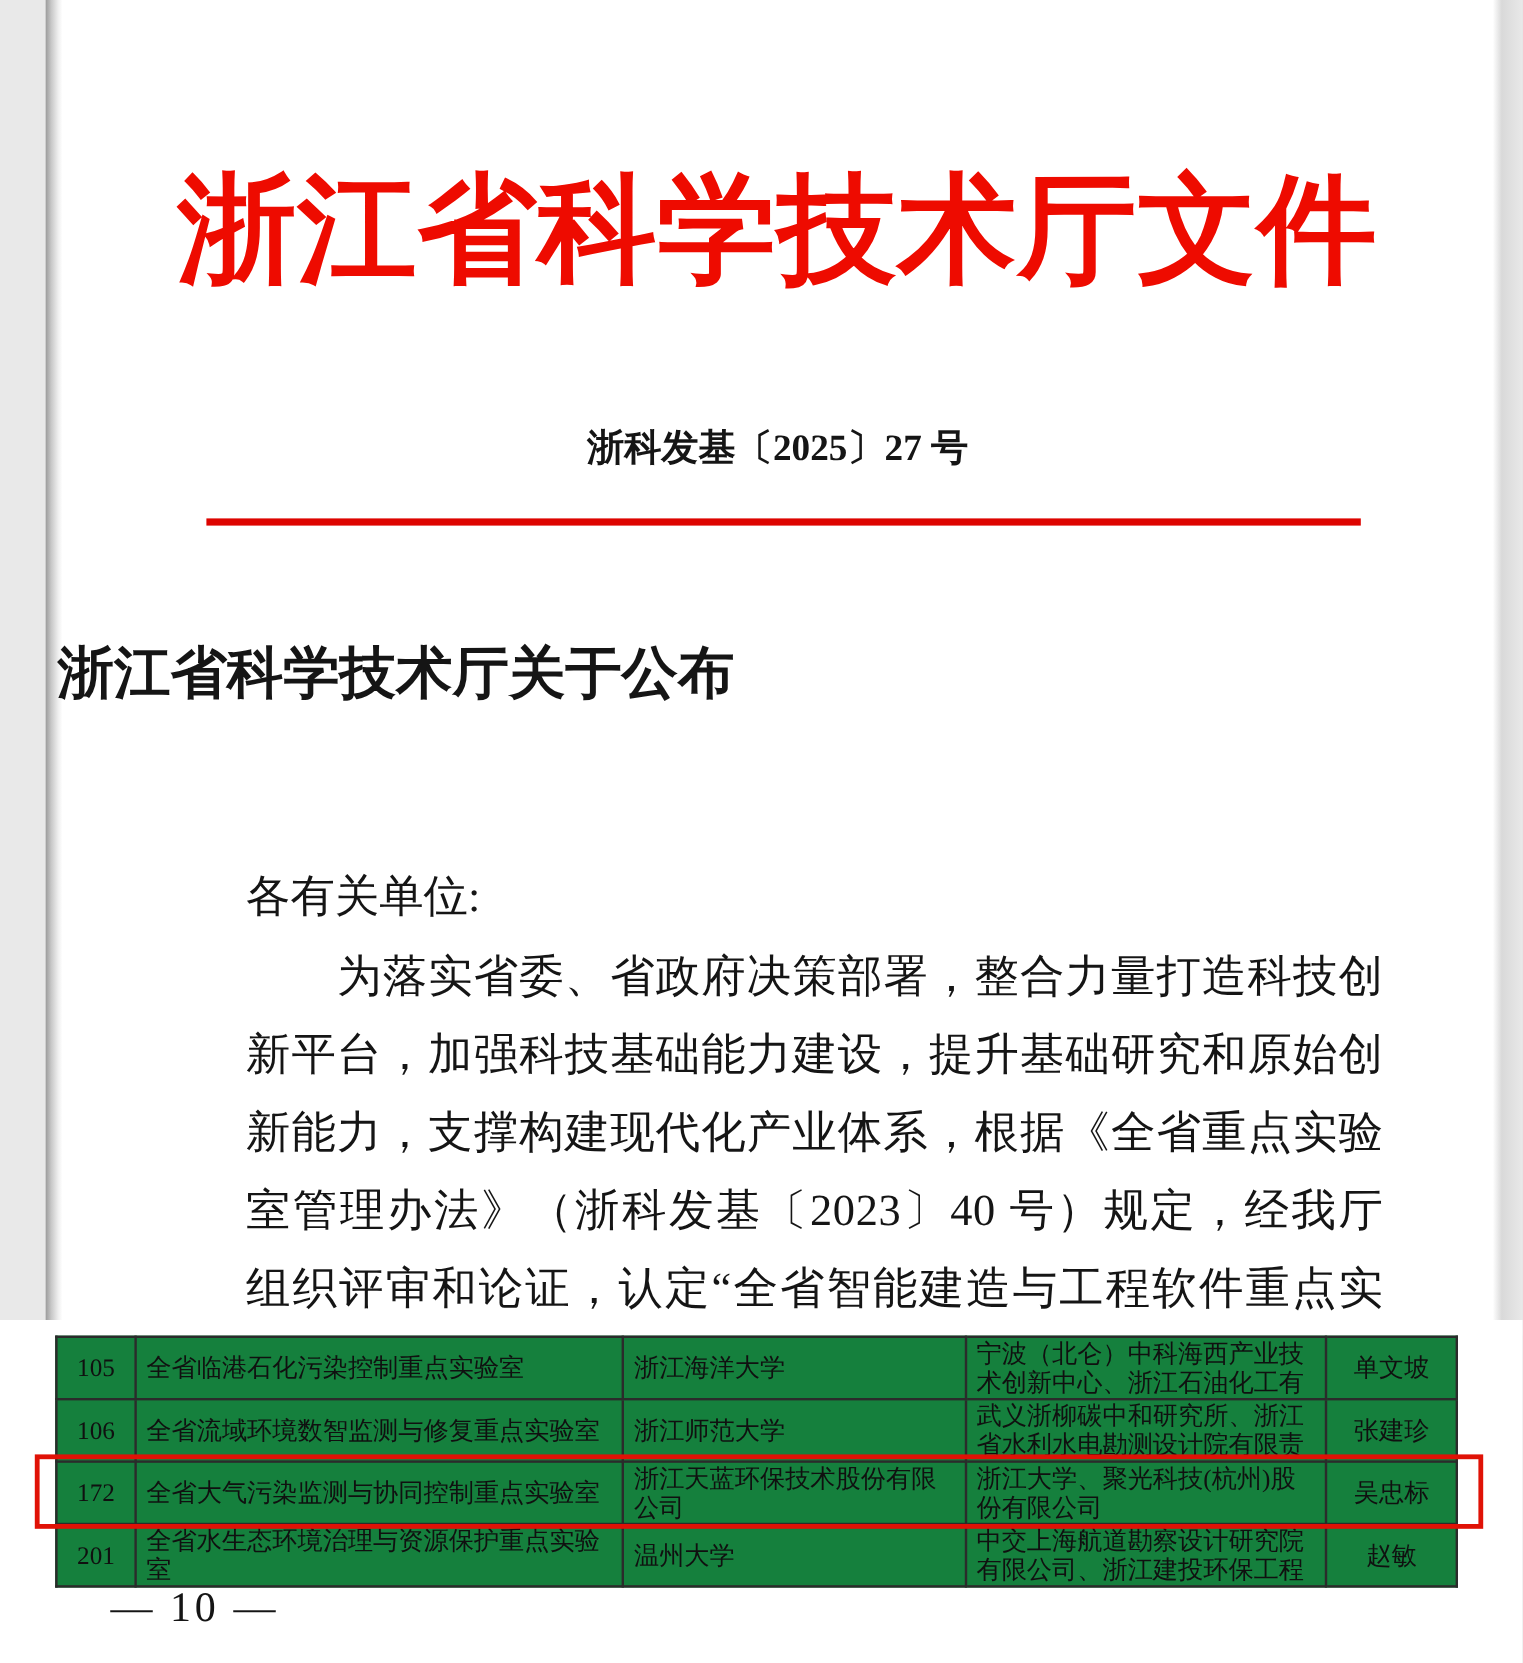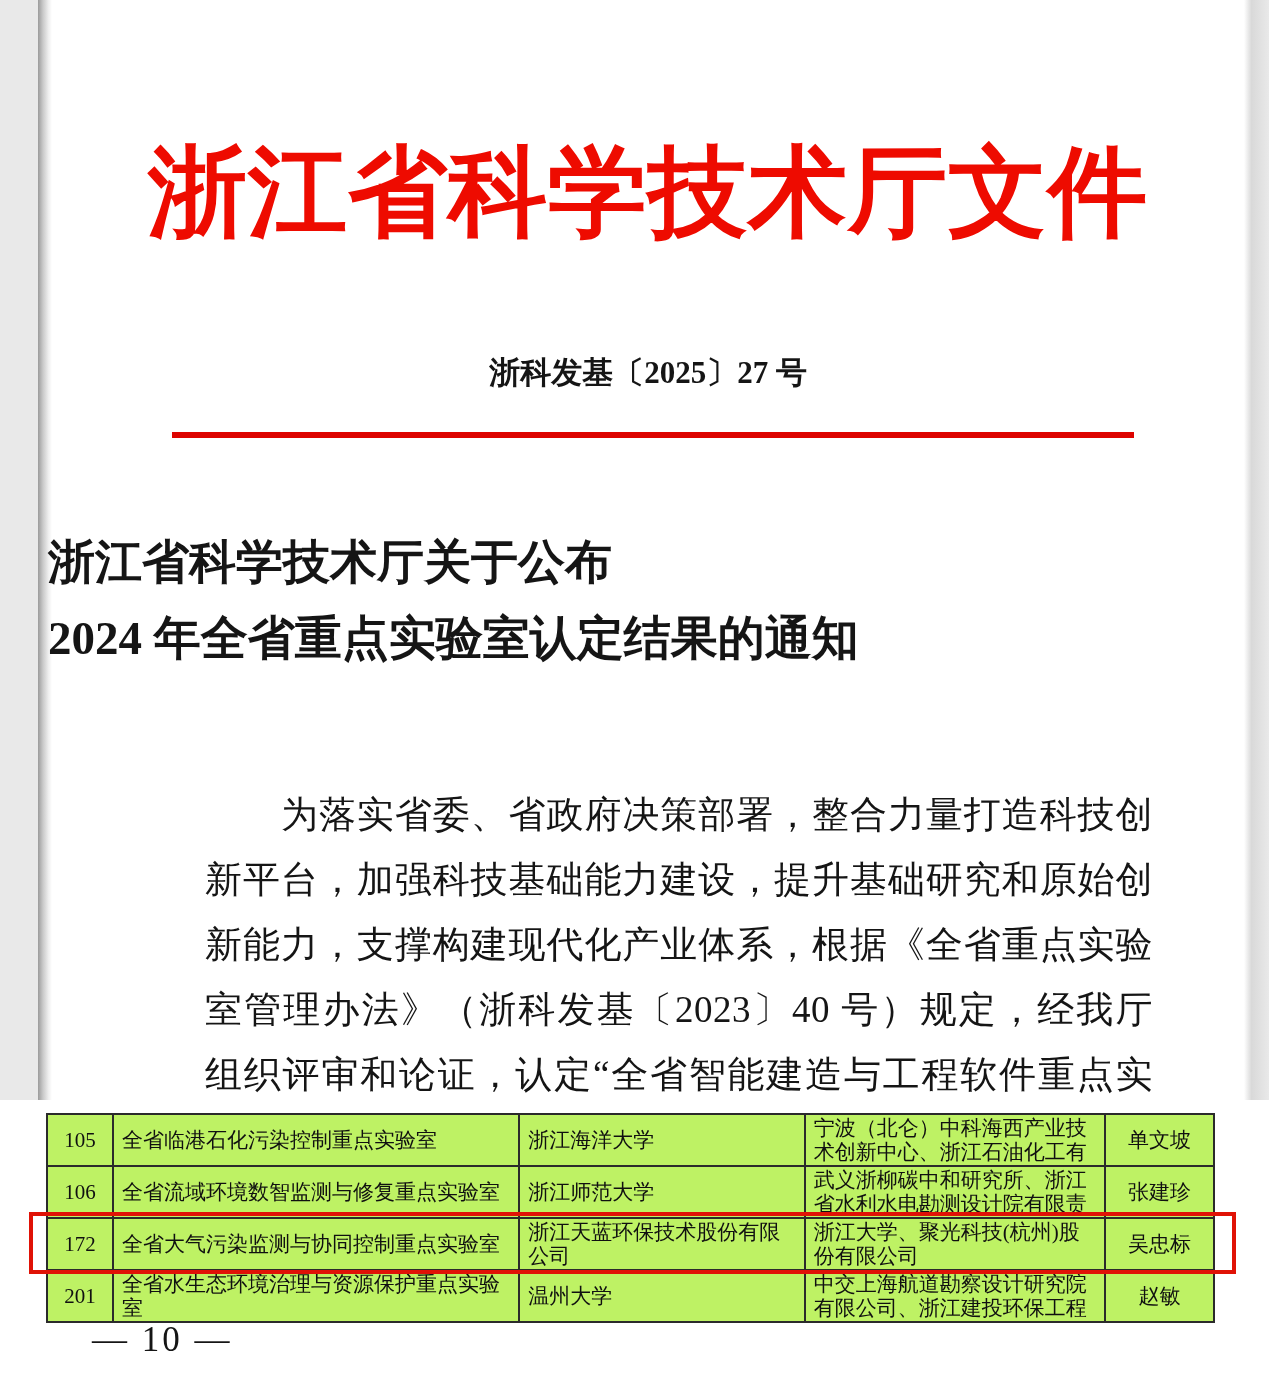--- a/index.html
+++ b/index.html
@@ -63,21 +63,21 @@
     text-align:justify;text-indent:76px;
     letter-spacing:0.5px;
   }
 
   .table-wrap{
     position:absolute;left:46px;top:1113px;width:1169px;
   }
   table.labs{
     width:100%;border-collapse:collapse;table-layout:fixed;
     font-size:21px;color:#101010;
-    background:#bef264;
+    background:#15803d;
   }
   table.labs td{
     border:2px solid var(--table-border,#2b2b2b);
     padding:1px 8px;vertical-align:middle;
   }
   table.labs tr{height:50px;}
   .clamp{max-height:48px;overflow:hidden;line-height:24px;}
   td.c-no .clamp,td.c-dir .clamp{text-align:center;}
   .highlight-box{
     position:absolute;left:-17px;width:calc(100% + 30px);
@@ -102,23 +102,23 @@
   <div class="bottom-band"></div>
 
   <div class="letterhead">浙江省科学技术厅文件</div>
 
   <div class="doc-number">浙科发基〔2025〕27 号</div>
 
   <div class="red-rule"></div>
 
   <div class="notice-title">
     <div>浙江省科学技术厅关于公布</div>
-    <div>2024 年全省重点实验室认定结果的通知</div>
   </div>
 
+  <div class="salutation">各有关单位:</div>
 
   <div class="body-par">为落实省委、省政府决策部署，整合力量打造科技创新平台，加强科技基础能力建设，提升基础研究和原始创新能力，支撑构建现代化产业体系，根据《全省重点实验室管理办法》（浙科发基〔2023〕40 号）规定，经我厅组织评审和论证，认定“全省智能建造与工程软件重点实验室”等 137 家为全省重点实验室（以下简称“实验室”）。现将有关事项通知如下:</div>
 
   <div class="table-wrap">
     <table class="labs">
       <colgroup>
         <col style="width:5.65%">
         <col style="width:34.82%">
         <col style="width:24.46%">
         <col style="width:25.75%">

